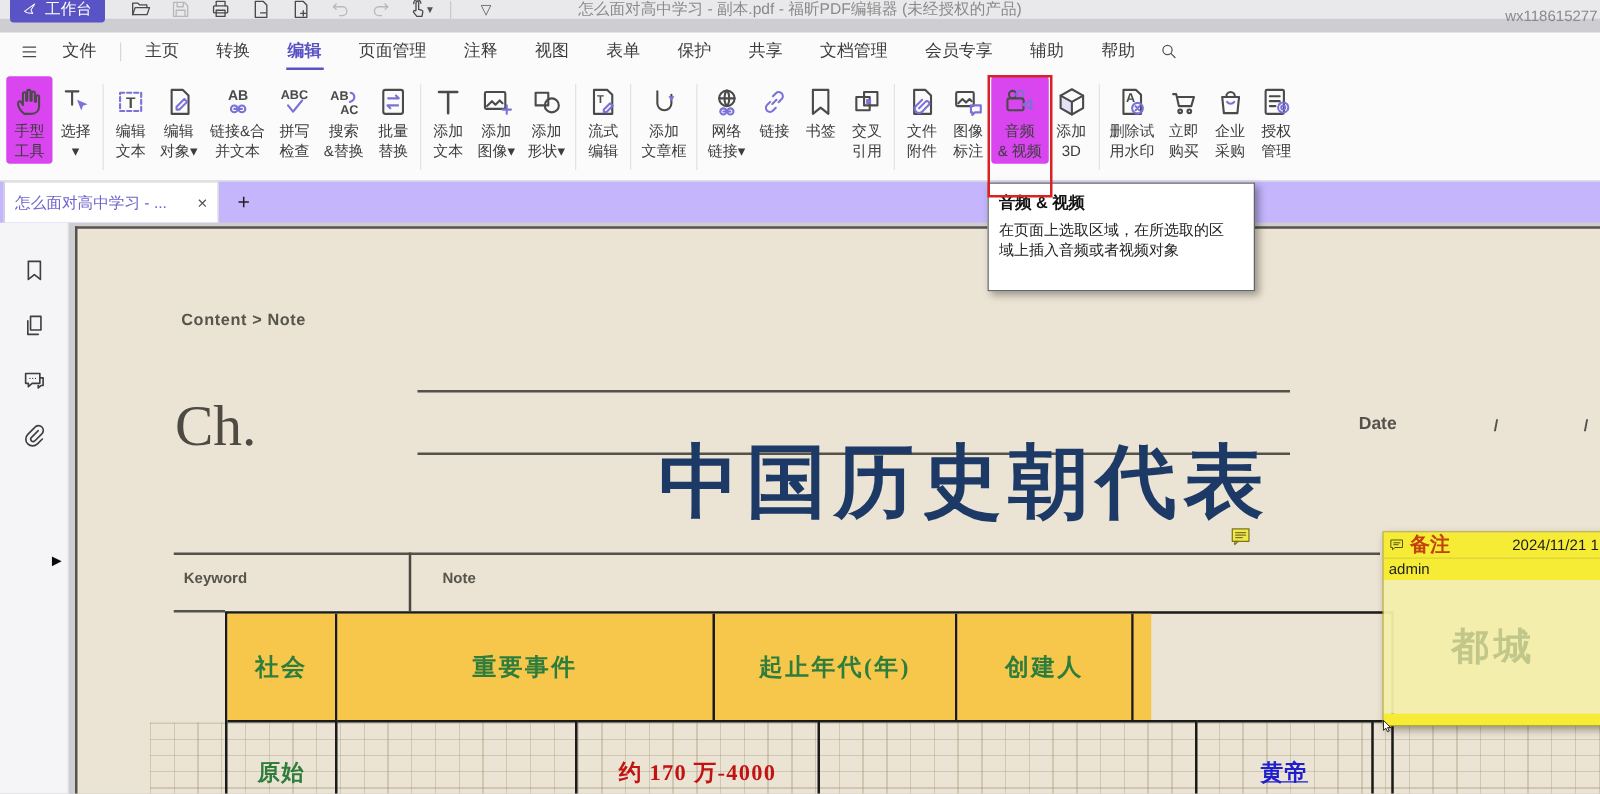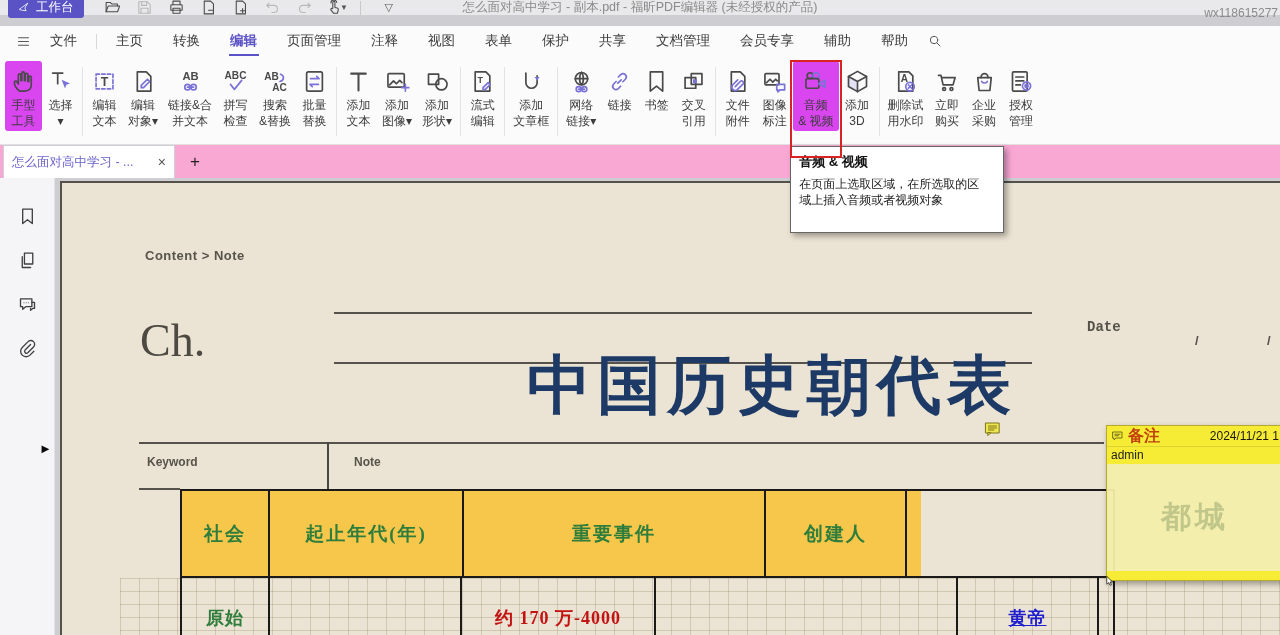--- a/index.html
+++ b/index.html
@@ -44,39 +44,39 @@
   .tbtn .lbl { font-size:12px; color:#3c3c3c; line-height:15.5px; text-align:center; white-space:nowrap; }
   .tbtn.sel { background:#d946ef; }
   .tsep { width:1px; align-self:stretch; background:#e4e4e4; margin:6px 3px; }
 
   .redframe { position:absolute; left:-3px; top:-1px; right:-3px; height:98px; border:2px solid #d92222; z-index:60; pointer-events:none; }
   .tooltip { position:absolute; left:-3px; top:85px; width:214px; background:#fff; border:1px solid #666; box-shadow:3px 3px 6px rgba(0,0,0,.35); padding:6px 8px 24px; z-index:50; }
   .tt-title { font-size:13px; font-weight:bold; color:#111; margin-bottom:5px; }
   .tt-line { font-size:12px; color:#222; line-height:16px; }
 
   
-  .tabbar { position:absolute; left:0; top:145px; width:1280px; height:33px; background:#f9a8d4; display:flex; align-items:stretch; z-index:5; }
+  .tabbar { position:absolute; left:0; top:145px; width:1280px; height:33px; background:#c4b5fd; display:flex; align-items:stretch; z-index:5; }
   .tab { margin-left:3px; width:172px; background:#fff; border:1px solid #d0cfd6; border-bottom:none; display:flex; align-items:center; padding:0 8px; }
   .tab-label { font-size:12.5px; color:#6b63cc; white-space:nowrap; overflow:hidden; flex:1; }
   .tab-close { font-size:14px; color:#555; margin-left:6px; cursor:default; }
   .newtab { width:40px; display:flex; align-items:center; justify-content:center; font-size:17px; color:#222; }
 
   
   .content { position:absolute; left:0; top:178px; width:1280px; bottom:0; }
   .sidebar { position:absolute; left:0; top:0; width:55px; bottom:0; background:#f5f5f7; border-right:1px solid #e3e3e5; display:flex; flex-direction:column; align-items:center; padding-top:28px; gap:23px; }
   .sidebar svg { width:21px; height:21px; stroke:#3f3f3f; }
   .panel-handle { position:absolute; left:39px; top:263px; font-size:13px; color:#0a0a0a; z-index:9; }
   .viewport { position:absolute; left:55px; right:0; top:0; bottom:0; background:#cdcdd2; }
 
   .page { position:absolute; left:5px; top:3px; right:0; bottom:0; background:#ebe3d3; border-left:2px solid #55524c; border-top:2px solid #55524c; overflow:hidden; }
   .breadcrumb { position:absolute; left:83px; top:65px; font-size:13px; font-weight:bold; color:#57544b; letter-spacing:.5px; }
   .chapter { position:absolute; left:78px; top:131px; font-family:"Liberation Serif",serif; font-size:46px; color:#4c4a42; }
   .hline { position:absolute; height:2px; background:#55524c; }
   .doc-title { position:absolute; left:385px; top:168px; width:650px; text-align:center; font-family:"Liberation Serif",serif; font-weight:bold; font-size:64px; line-height:70px; color:#1d3a66; letter-spacing:6px; white-space:nowrap; }
-  .date-label { position:absolute; left:1025px; top:136px; font-size:14px; font-weight:bold; color:#55524b;font-family:Liberation Mono, monospace; }
+  .date-label { position:absolute; left:1025px; top:147px; font-size:14px; font-weight:bold; color:#55524b; }
   .slash { position:absolute; top:150px; font-size:13px; font-weight:bold; color:#55524b; }
   .kw-label { position:absolute; top:272px; font-size:12px; font-weight:bold; color:#57544b; }
   .vdiv { position:absolute; left:265px; top:259px; width:2px; height:47px; background:#4a4840; }
 
   .gridband { position:absolute; left:58px; right:0; top:395px; height:62px;
     background-image:
       repeating-linear-gradient(to right, rgba(150,135,100,.30) 0 1px, transparent 1px 19px),
       repeating-linear-gradient(to bottom, rgba(150,135,100,.30) 0 1px, transparent 1px 13px); }
 
   .dtable { position:absolute; left:118px; top:306px; border:2px solid #1a1a1a; z-index:2; }
@@ -511,22 +511,22 @@
       <div class="vdiv"></div>
       <span class="kw-label" style="left:85px;">Keyword</span>
       <span class="kw-label" style="left:292px;">Note</span>
       <div class="hline" style="left:77px; top:305px; width:41px; height:1.5px;"></div>
 
       <div class="gridband"></div>
 
       <div class="dtable">
         <div class="trow">
           <div class="th c1">社会</div>
+          <div class="th c4">重要事件</div>
           <div class="th c3">起止年代(年)</div>
-          <div class="th c4">重要事件</div>
           <div class="th c5">创建人</div>
           <div class="th c6"></div>
         </div>
         <div class="trow">
           <div class="td c1 green">原始</div>
           <div class="td c2"></div>
           <div class="td c3 red">约 170 万-4000</div>
           <div class="td c4"></div>
           <div class="td c5">
               <span class="blue-link">黄帝</span>

